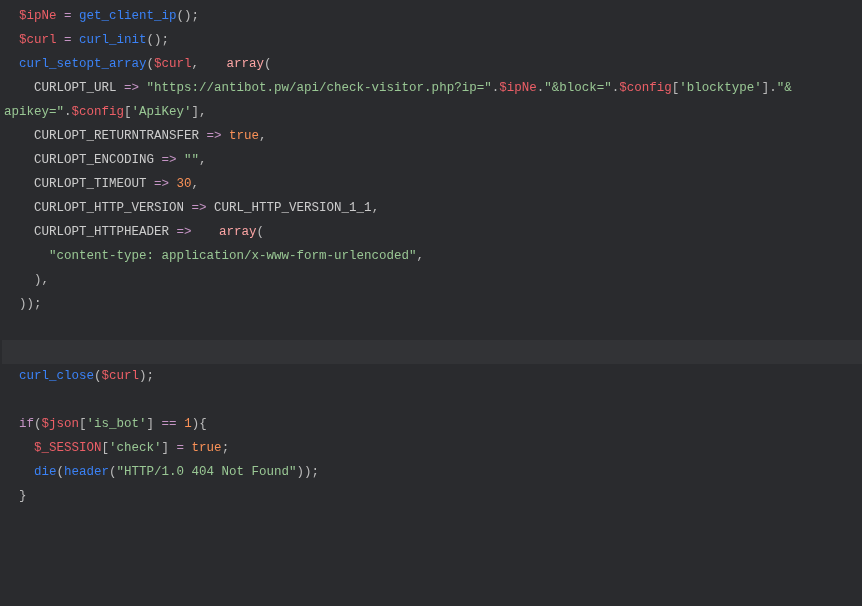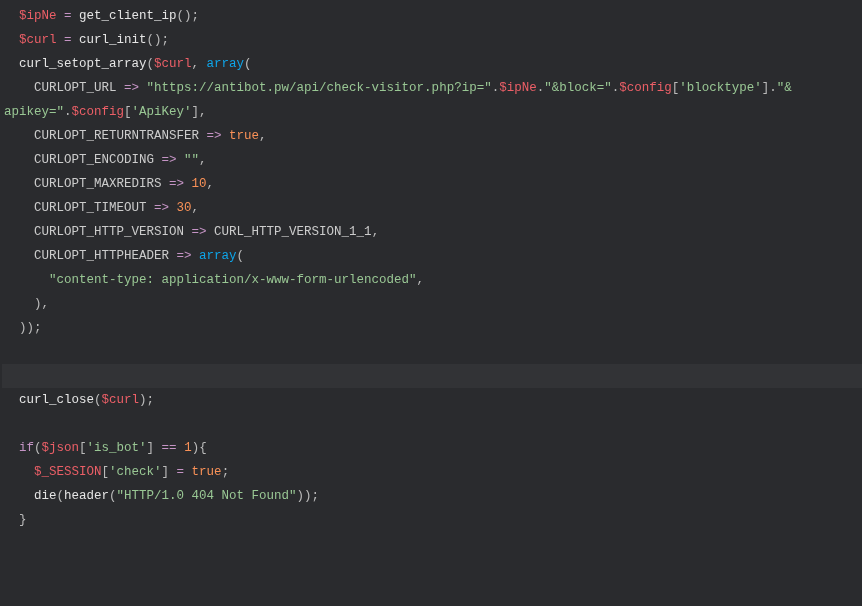--- a/index.html
+++ b/index.html
@@ -19,40 +19,39 @@
   .line {
     white-space: pre;
     padding-left: 2px;
   }
   .line.highlight {
     background: #323336;
   }
   
   .var    { color: #ec5f67; margin-top: 48px; }        
   .op     { color: #c594c5; }        
-  .fn     { color: #e5e5e5; }        
+  .fn     { color: #3b82f6; }        
   .const  { color: #cccccc; margin-top: 48px; }        
   .str    { color: #99c794; }        
   .num    { color: #f99157; }        
   .bool   { color: #f99157; text-align: center; }        
   .punc   { color: #bbbbbb; }        
-  .arrfn  { color: #0ea5e9; }        
+  .arrfn  { color: #fca5a5; margin-left: 20px; }        
 </style>
 </head>
 <body>
 
 <div class="editor" id="editor">
     <div class="line">  <span class="var">$ipNe</span><span class="punc"> </span><span class="op">=</span><span class="punc"> </span><span class="fn">get_client_ip</span><span class="punc">();</span></div>
     <div class="line">  <span class="var">$curl</span><span class="punc"> </span><span class="op">=</span><span class="punc"> </span><span class="fn">curl_init</span><span class="punc">();</span></div>
     <div class="line">  <span class="fn">curl_setopt_array</span><span class="punc">(</span><span class="var">$curl</span><span class="punc">, </span><span class="arrfn">array</span><span class="punc">(</span></div>
     <div class="line">    <span class="const">CURLOPT_URL</span><span class="punc"> </span><span class="op">=&gt;</span><span class="punc"> </span><span class="str">"https://antibot.pw/api/check-visitor.php?ip="</span><span class="punc">.</span><span class="var">$ipNe</span><span class="punc">.</span><span class="str">"&amp;block="</span><span class="punc">.</span><span class="var">$config</span><span class="punc">[</span><span class="str">'blocktype'</span><span class="punc">]</span><span class="punc">.</span><span class="str">"&amp;</span></div>
     <div class="line"><span class="str">apikey="</span><span class="punc">.</span><span class="var">$config</span><span class="punc">[</span><span class="str">'ApiKey'</span><span class="punc">],</span></div>
     <div class="line">    <span class="const">CURLOPT_RETURNTRANSFER</span><span class="punc"> </span><span class="op">=&gt;</span><span class="punc"> </span><span class="bool">true</span><span class="punc">,</span></div>
     <div class="line">    <span class="const">CURLOPT_ENCODING</span><span class="punc"> </span><span class="op">=&gt;</span><span class="punc"> </span><span class="str">""</span><span class="punc">,</span></div>
-    <div class="line">    <span class="const">CURLOPT_MAXREDIRS</span><span class="punc"> </span><span class="op">=&gt;</span><span class="punc"> </span><span class="num">10</span><span class="punc">,</span></div>
     <div class="line">    <span class="const">CURLOPT_TIMEOUT</span><span class="punc"> </span><span class="op">=&gt;</span><span class="punc"> </span><span class="num">30</span><span class="punc">,</span></div>
     <div class="line">    <span class="const">CURLOPT_HTTP_VERSION</span><span class="punc"> </span><span class="op">=&gt;</span><span class="punc"> </span><span class="const">CURL_HTTP_VERSION_1_1</span><span class="punc">,</span></div>
     <div class="line">    <span class="const">CURLOPT_HTTPHEADER</span><span class="punc"> </span><span class="op">=&gt;</span><span class="punc"> </span><span class="arrfn">array</span><span class="punc">(</span></div>
     <div class="line">      <span class="str">"content-type: application/x-www-form-urlencoded"</span><span class="punc">,</span></div>
     <div class="line">    <span class="punc">),</span></div>
     <div class="line">  <span class="punc">));</span></div>
     <div class="line">&nbsp;</div>
     <div class="line highlight">&nbsp;</div>
     <div class="line">  <span class="fn">curl_close</span><span class="punc">(</span><span class="var">$curl</span><span class="punc">);</span></div>
     <div class="line">&nbsp;</div>

